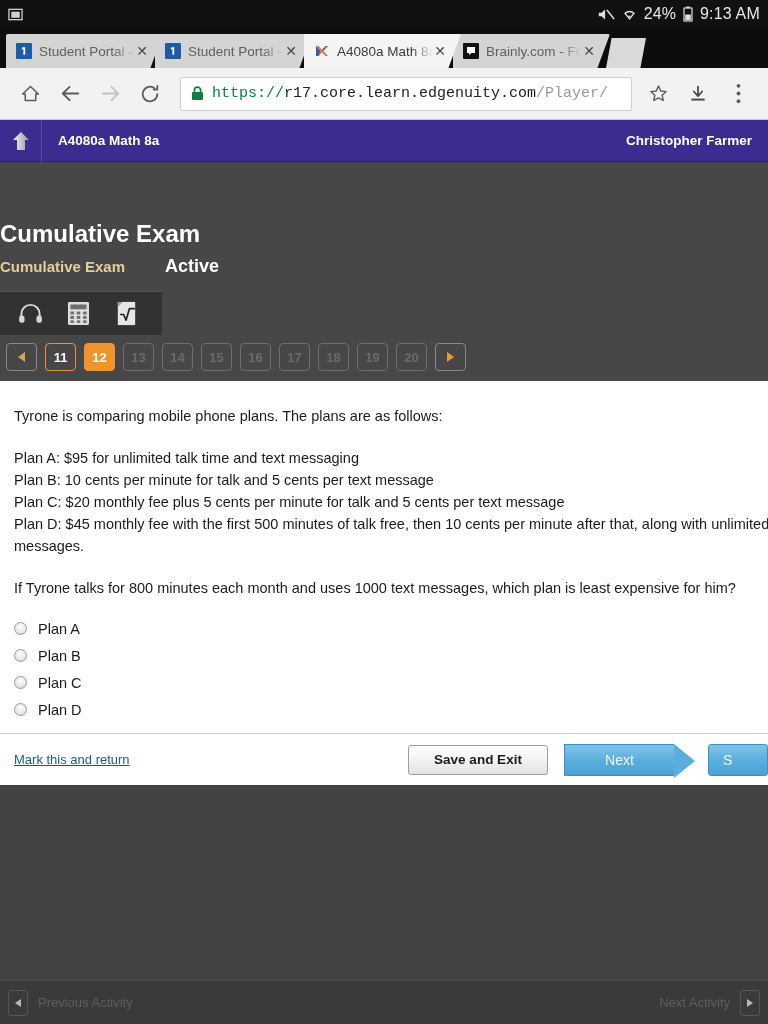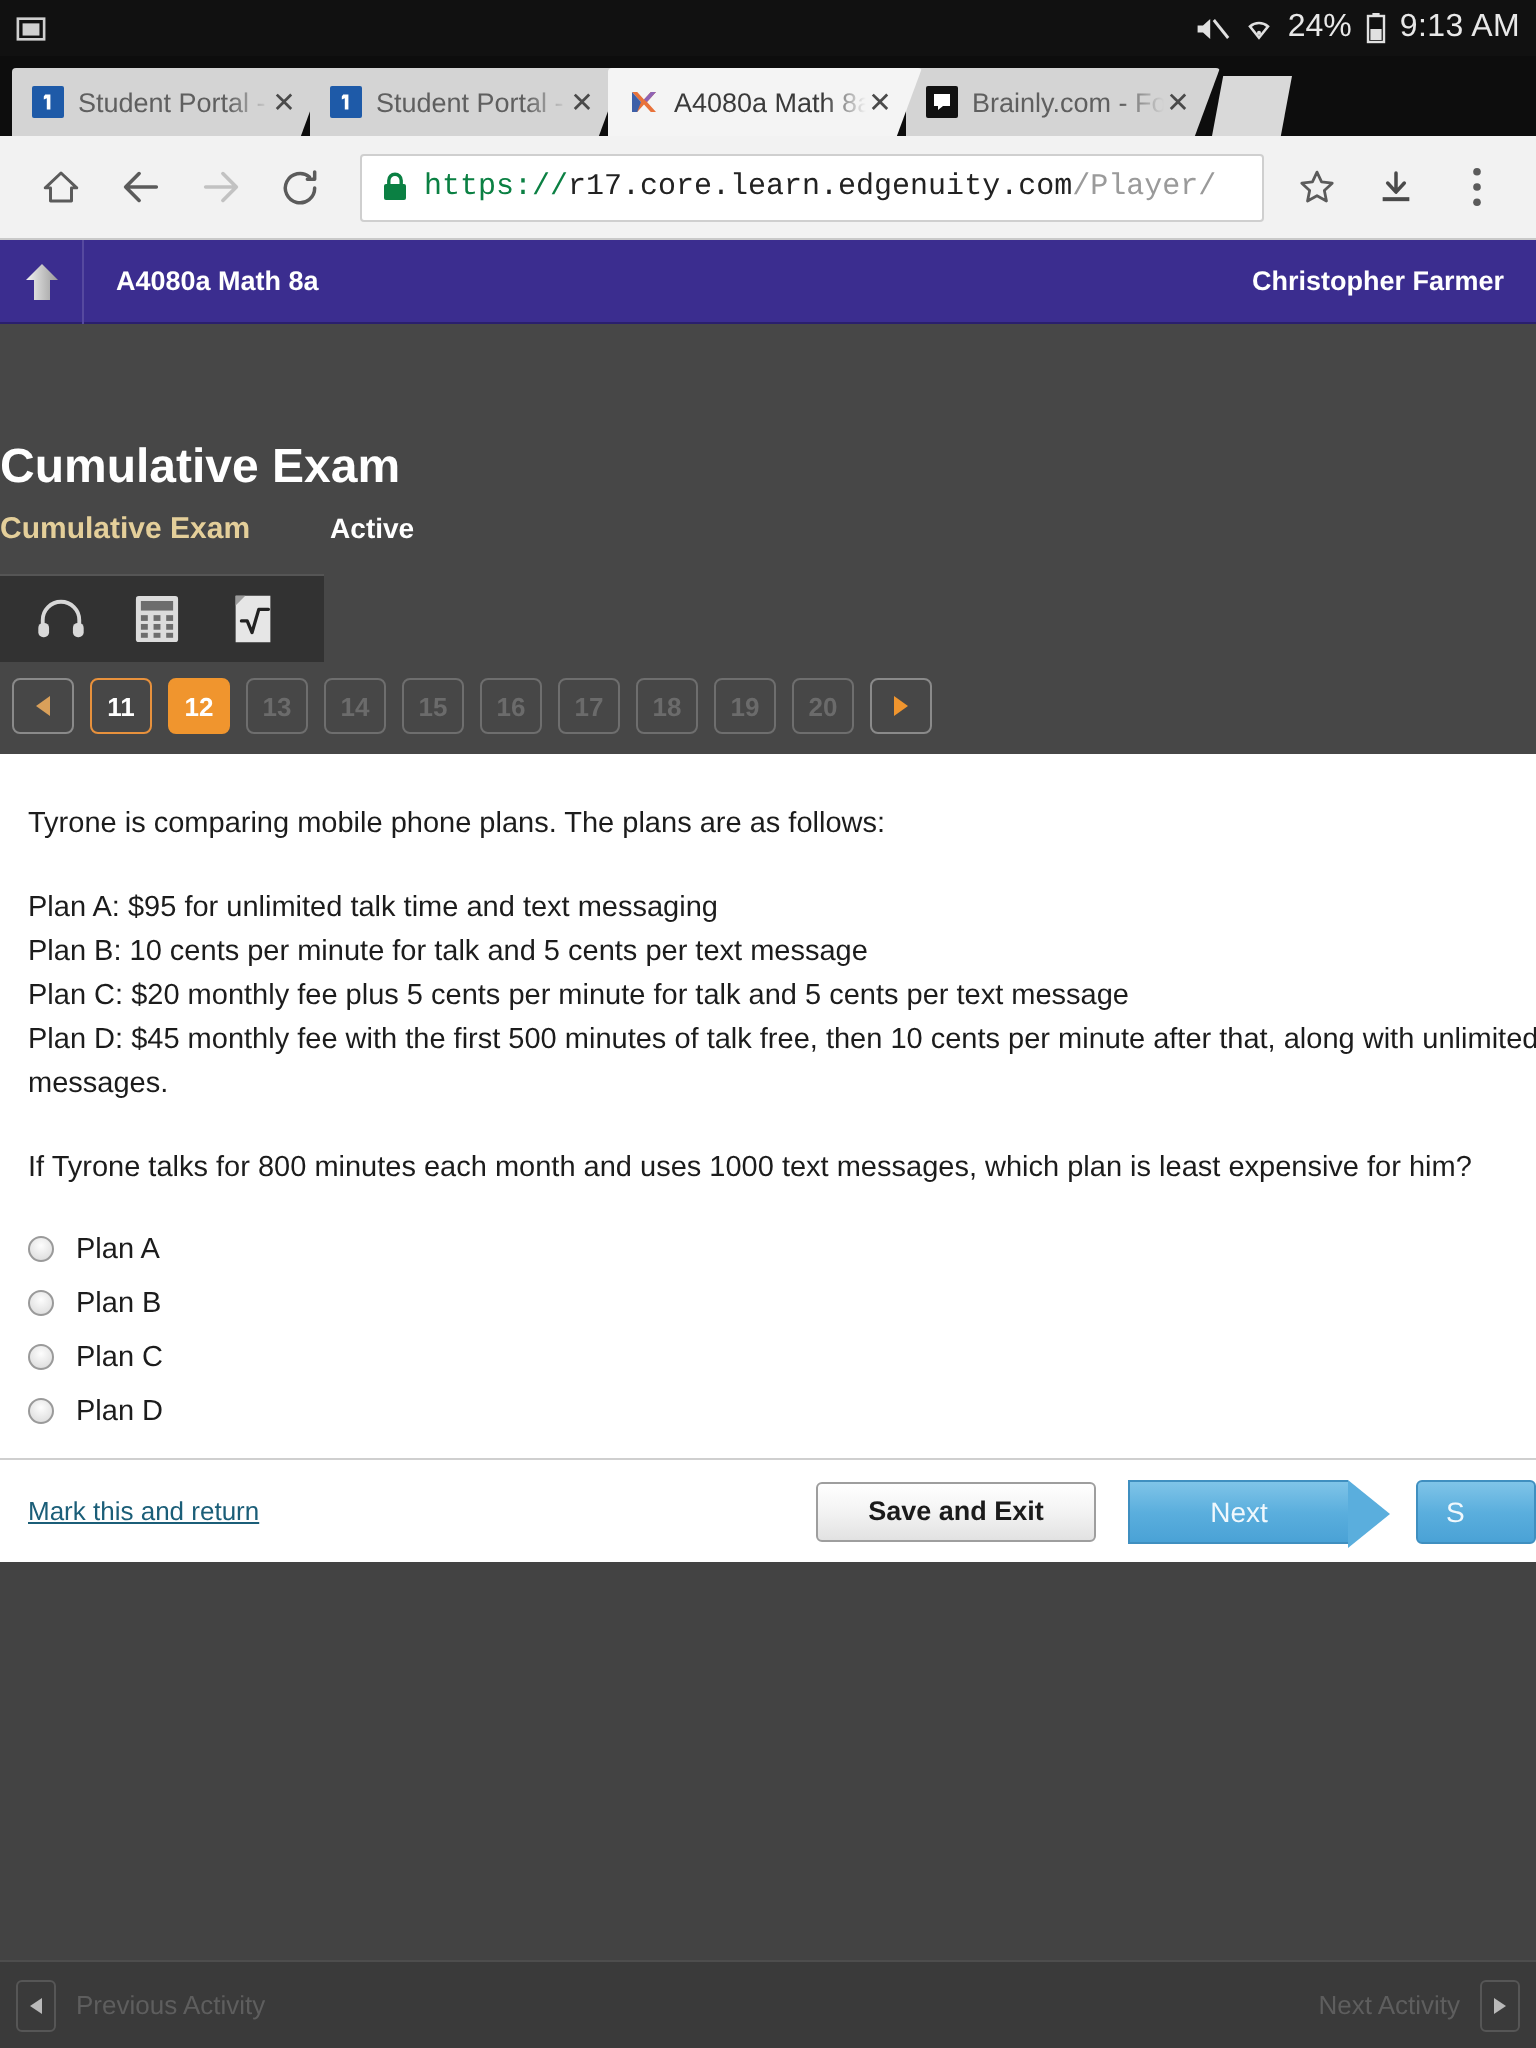--- a/index.html
+++ b/index.html
@@ -107,21 +107,21 @@
   
   .lesson-chrome { background: #474747; padding-top: 58px; position: relative; }
   .lesson-title {
     color: #fff; font-size: 24px; font-weight: bold;
     padding: 0 0 0 0; margin-left: 0px;
   }
   .lesson-subrow {
     display: flex; align-items: baseline; gap: 40px; margin-top: 8px;
   }
   .lesson-sub { color: #e4cf9a; font-size: 15px; font-weight: bold; }
-  .lesson-status { color: #fff; font-size: 14px; font-weight: bold; }
+  .lesson-status { color: #fff; font-size: 18px; font-weight: bold; }
 
   .toolpanel {
     margin-top: 14px;
     background: #323232;
     width: 162px; height: 44px;
     display: flex; align-items: center; gap: 4px;
     padding-left: 8px;
     border-top: 1px solid #555;
   }
   .tool {

